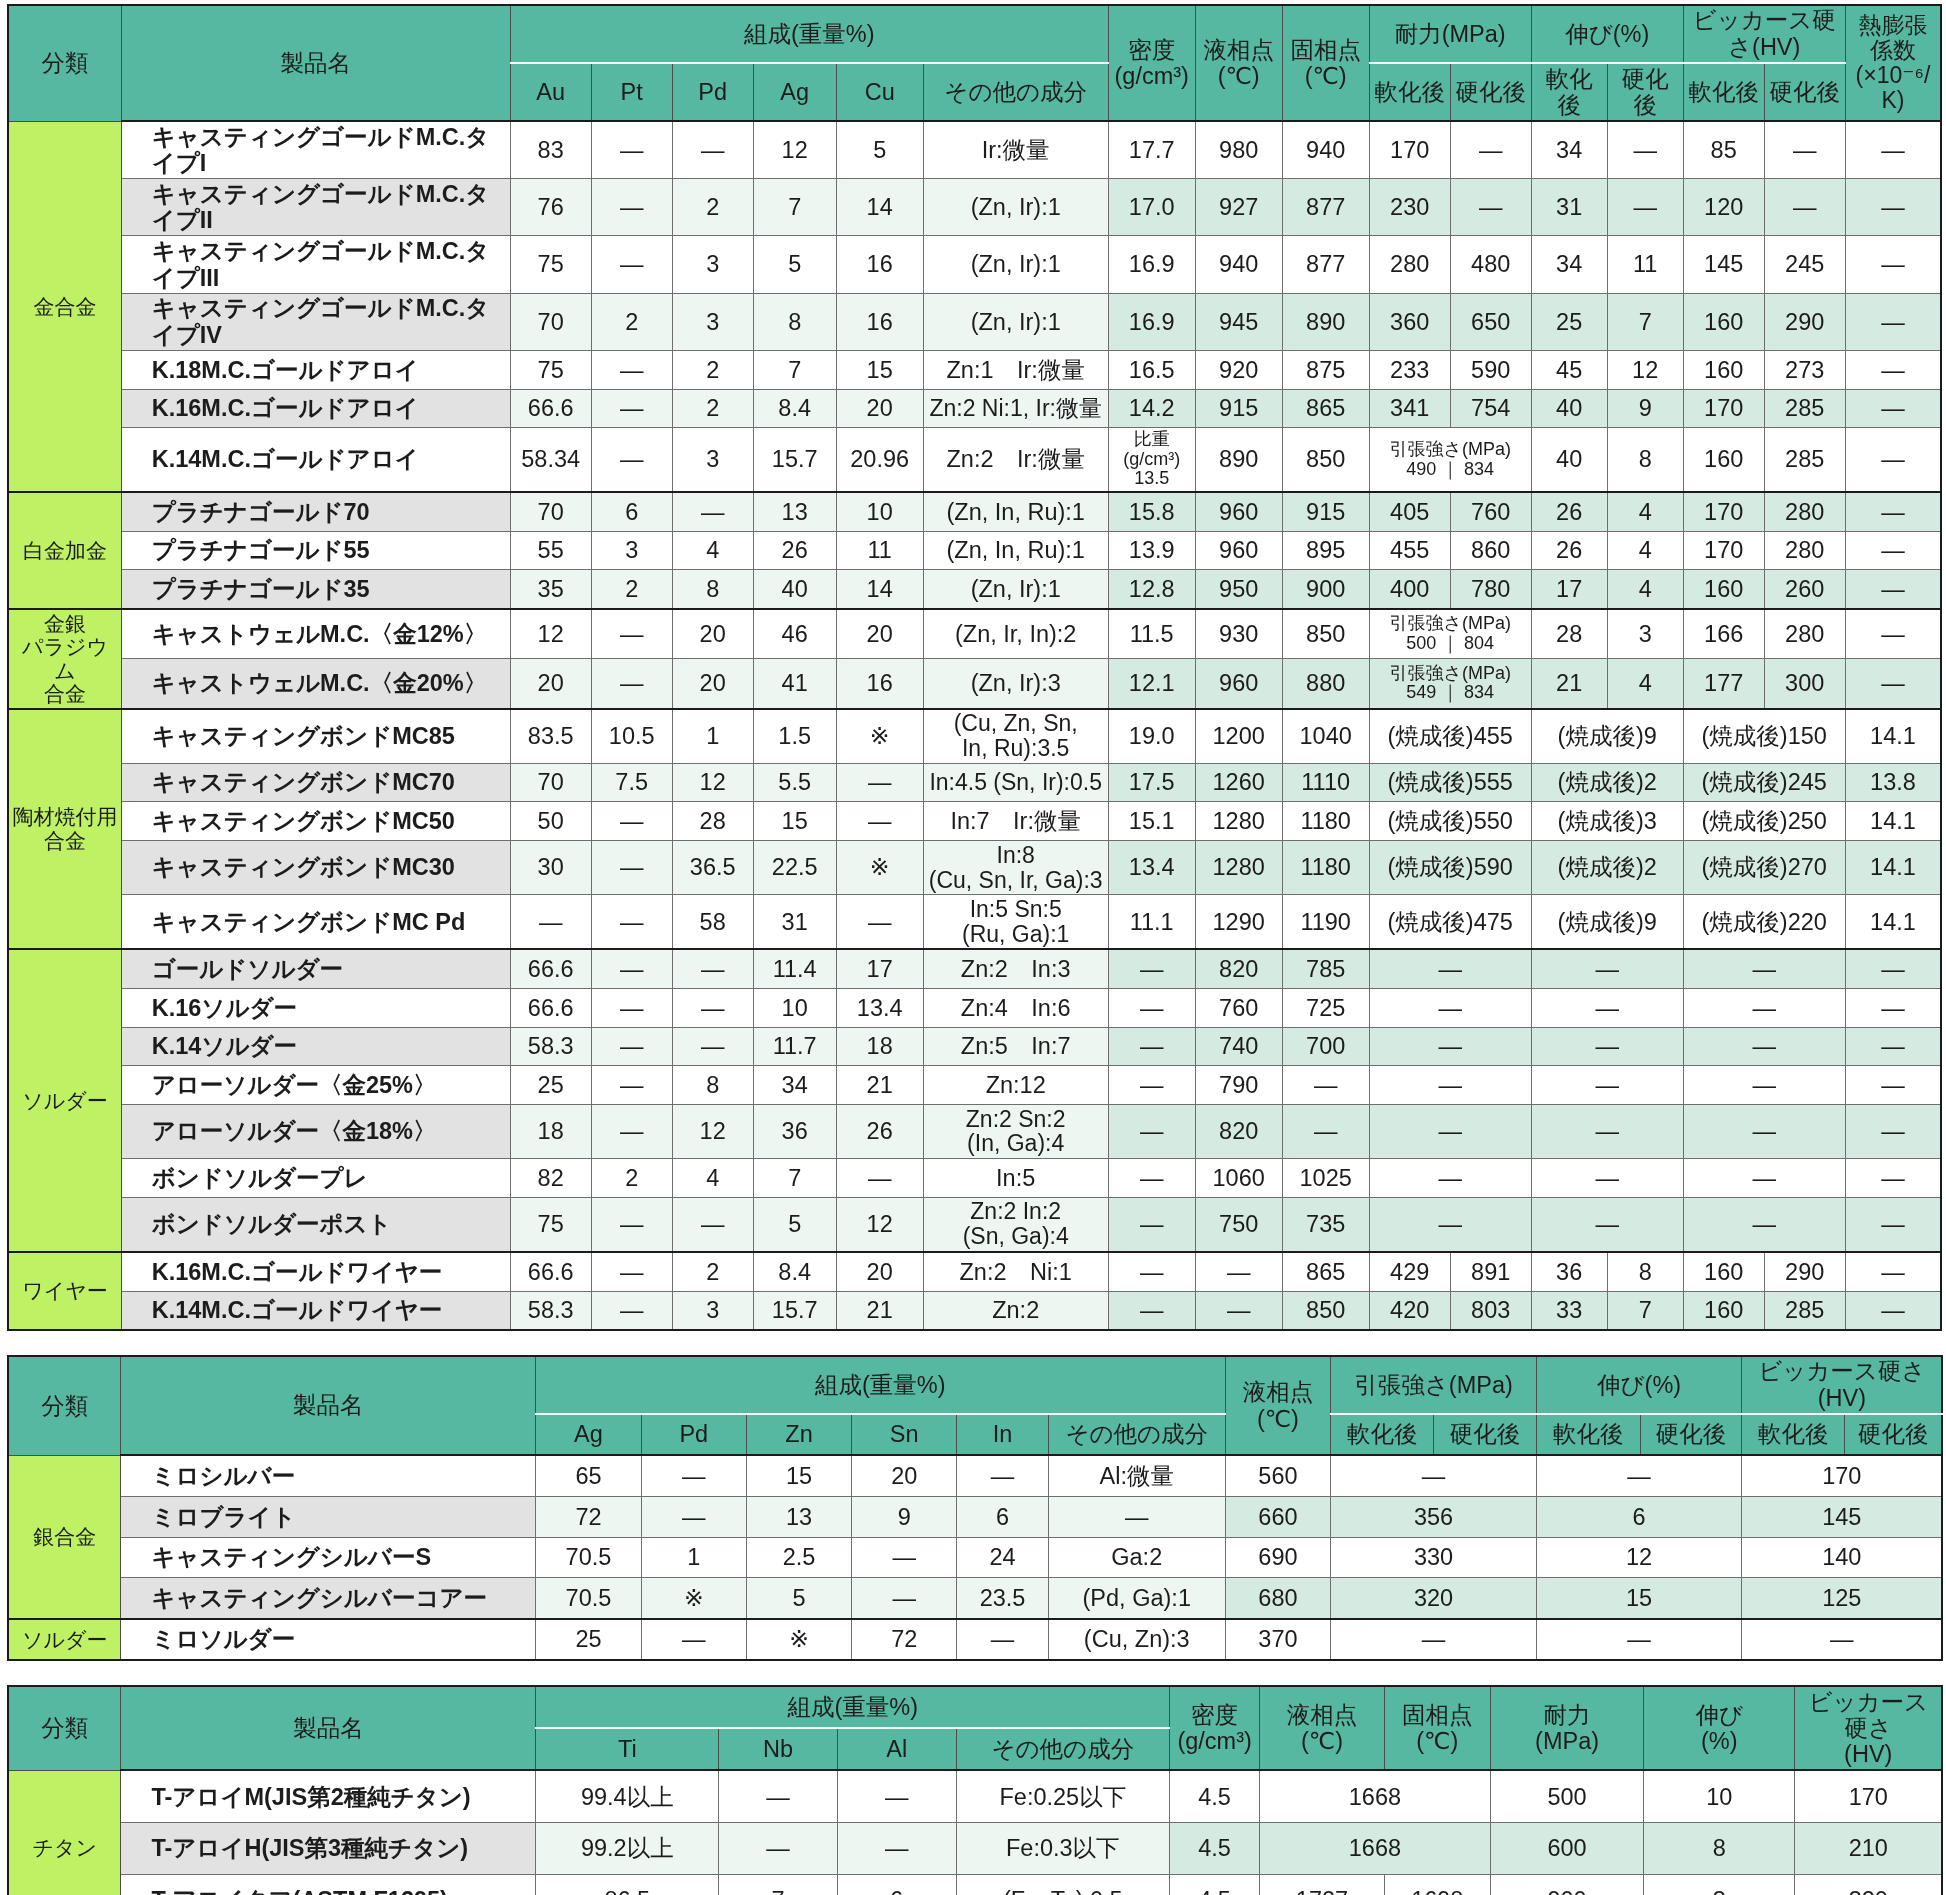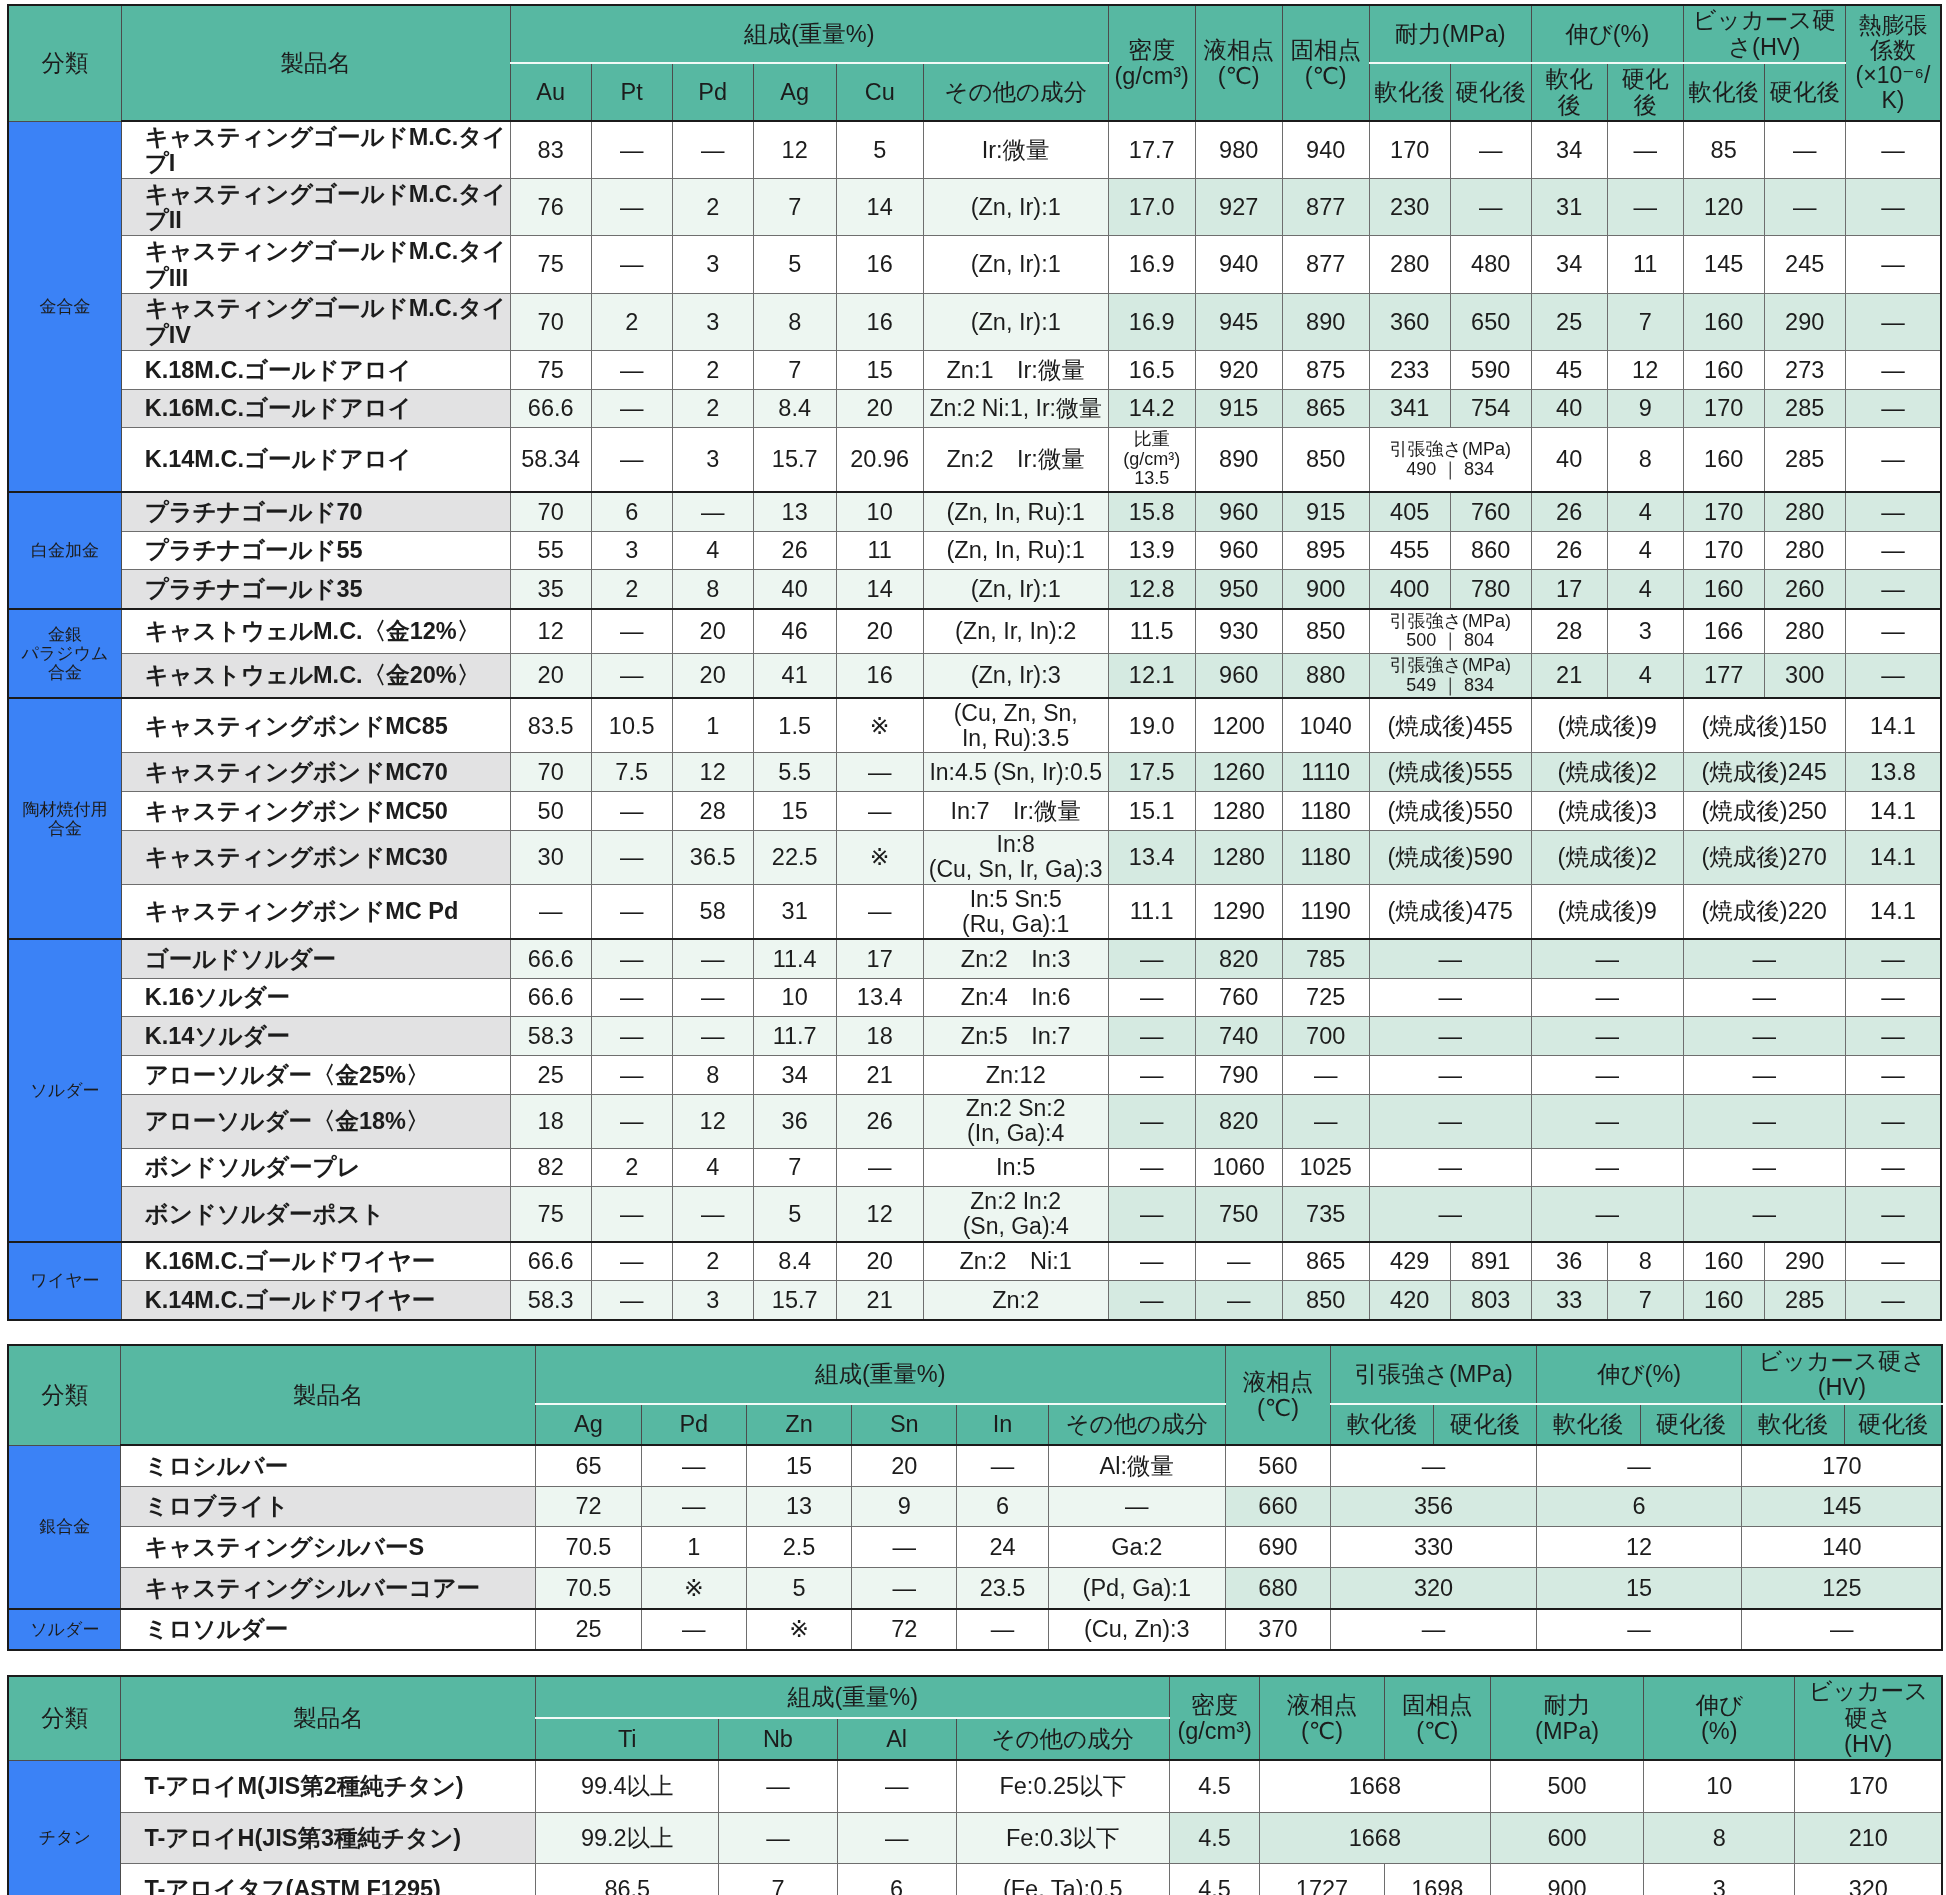--- a/index.html
+++ b/index.html
@@ -34,29 +34,29 @@
     overflow:hidden;
   }
   .dt thead th{
     background:#57b8a2;
     border-color:#4c4c4c;
     height:36px;
   }
   .dt thead th.gh{border-bottom:2.3px solid #f2faf7;}
   .dt tbody tr:first-child td{border-top:2.7px solid #1b1b1b;}
   .dt tbody th.cat{
-    background:#3b82f6;
-    font-size:17px;
+    background:#bef264;
+    font-size:21px;
     border-color:#4c4c4c;
     border-bottom:2.7px solid #1b1b1b;
   }
   .dt tbody tr.gend td{border-bottom:2.7px solid #1b1b1b;}
   .dt td.prod{
     text-align:left;
-    padding-left:23px;
+    padding-left:30px;
     font-weight:bold;
   }
   .dt td.shg{background:#e2e2e3;margin-left:8px;}
   .dt td.shp{background:#edf6f1;}
   .dt td.shv{background:#d5eae1;}
   .dt .sm{font-size:23px;line-height:1.08;}
   .dt .xs{font-size:18px;line-height:1.1;}
   .t1 td{height:34px;}
   .t2 td{height:36px;}
   .t3 td{height:47px;}

